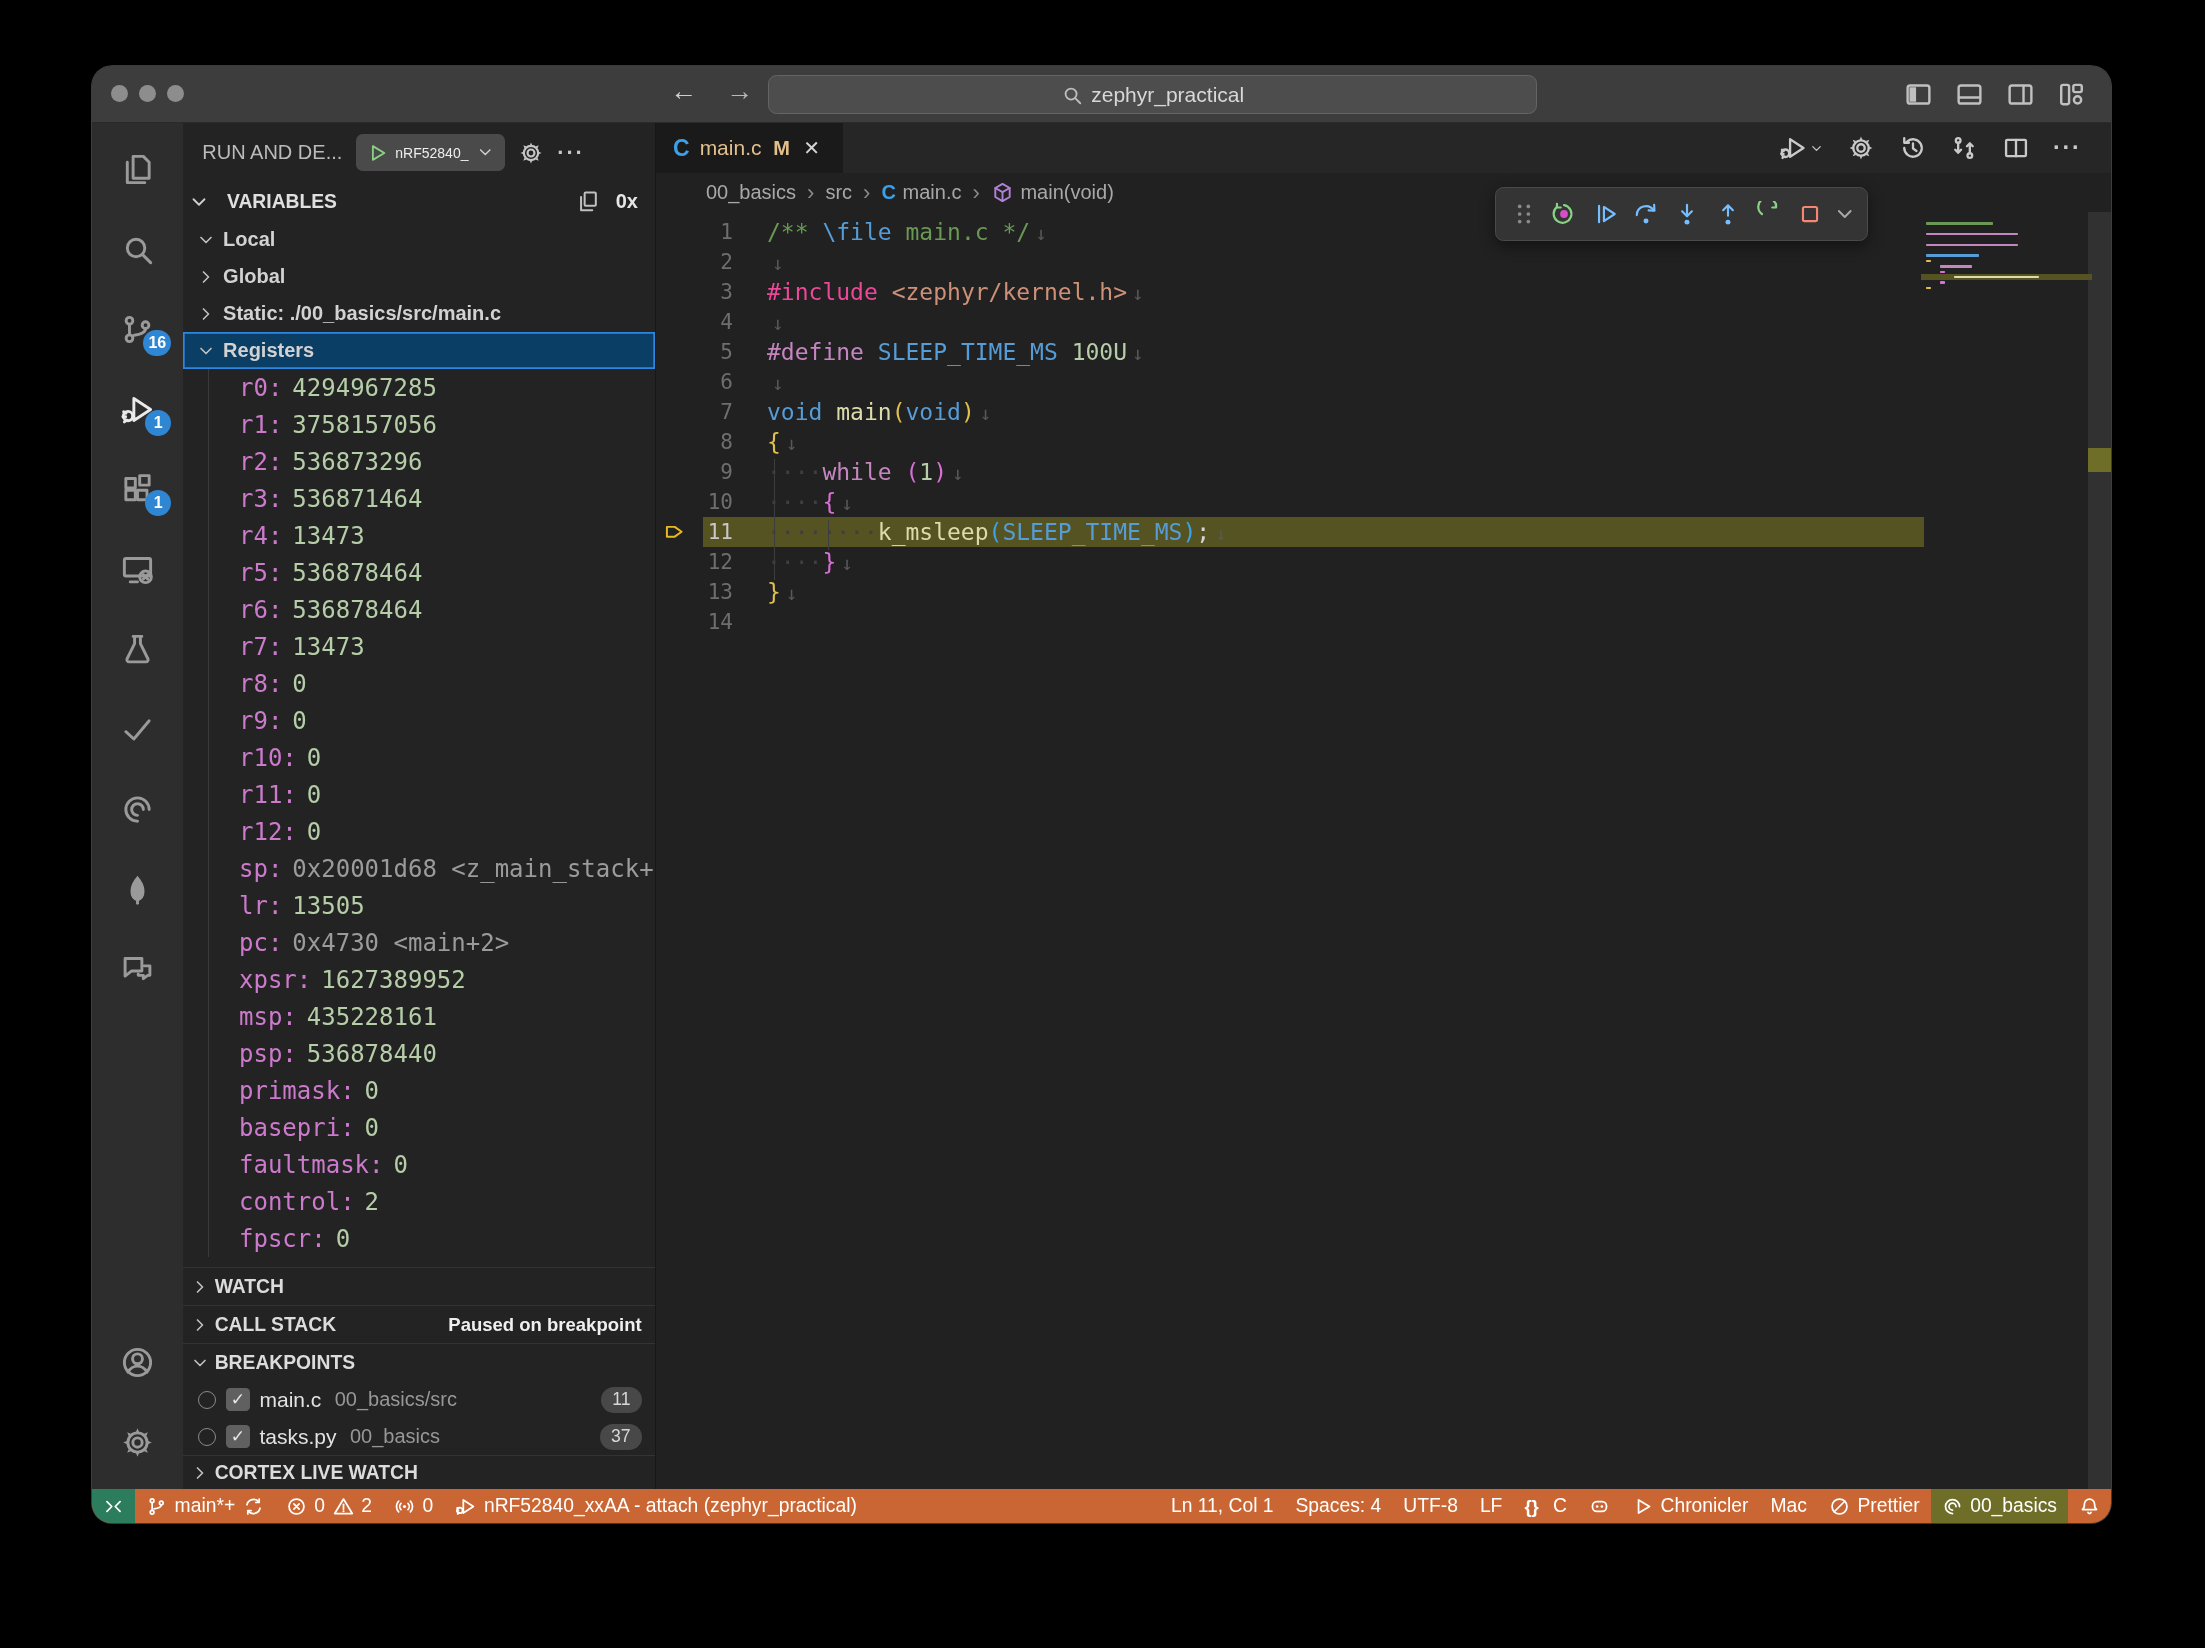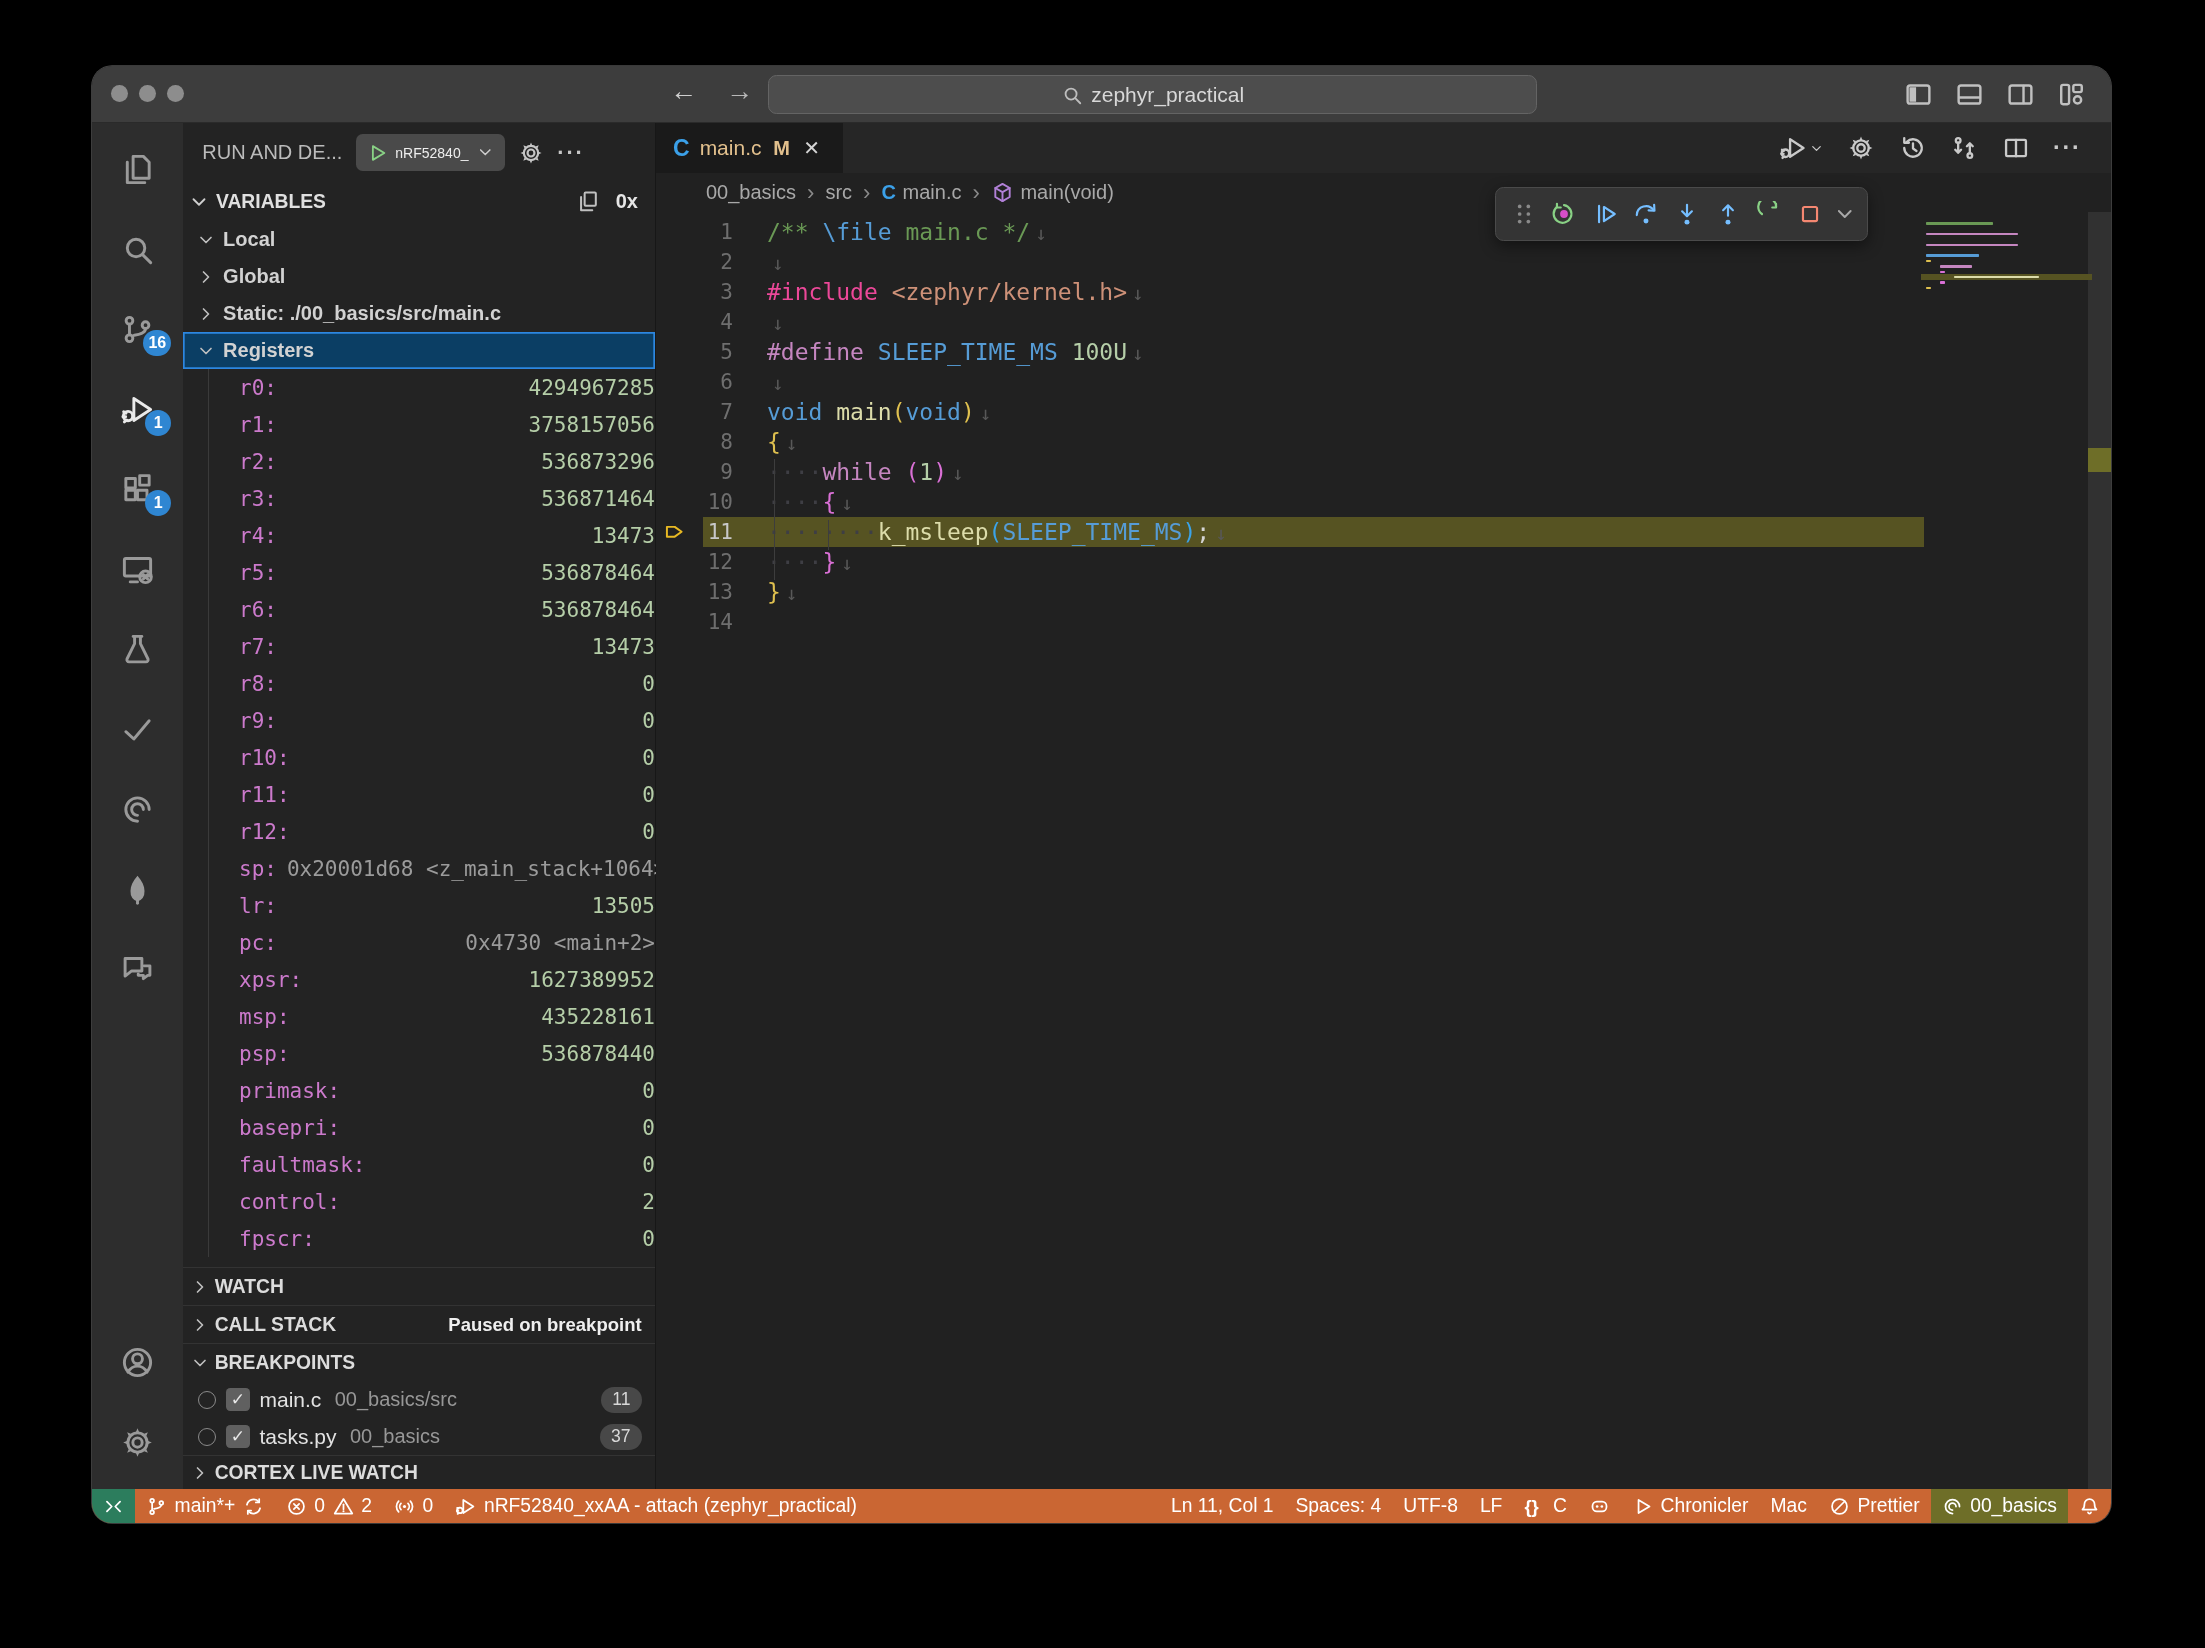--- a/index.html
+++ b/index.html
@@ -37,33 +37,33 @@
   
   .sidebar{width:472px;background:#232323;flex:0 0 auto;display:flex;flex-direction:column;position:relative;border-right:0.8px solid #171717;}
   .sb-toolbar{height:59px;flex:0 0 auto;display:flex;align-items:center;padding:0 13.4px 0 19.3px;gap:13.4px;}
   .sb-title{font-size:20px;color:#bbb;white-space:nowrap;}
   .launch{height:37px;background:#4a4a4a;border-radius:6.7px;display:flex;align-items:center;padding:0 10px;gap:7.6px;
           color:#eee;font-size:14px;cursor:pointer;}
   .launch .play{width:22px;height:22px;color:#89d185;}
   .launch .chev{width:18.5px;height:18.5px;color:#ccc;}
   .sb-toolbar .tool{width:26px;height:26px;color:#c6c6c6;cursor:pointer;}
   .sb-toolbar .txt-ic{font-size:22px;color:#c6c6c6;}
-  .vars-header{height:39px;flex:0 0 auto;display:flex;align-items:center;padding:0 17px 0 5px;gap:6px;
+  .vars-header{height:39px;flex:0 0 auto;display:flex;align-items:center;padding:0 17px 0 5px;gap:17px;
                font-weight:700;font-size:19.3px;color:#e0e0e0;}
   .vars-header .chev{width:22px;height:22px;color:#cfcfcf;}
   .vh-actions{margin-left:auto;display:flex;align-items:center;gap:15px;}
   .vh-actions .ic{width:24.4px;height:24.4px;color:#c0c0c0;}
   .hex{font-weight:700;font-size:20px;color:#e6e6e6;}
   .tree{flex:0 0 auto;}
   .tree-row{height:37px;display:flex;align-items:center;padding-left:13.4px;gap:6.7px;font-weight:700;font-size:20px;color:#d2d2d2;cursor:pointer;box-sizing:border-box;}
   .tree-row .chev{width:20px;height:20px;color:#c0c0c0;flex:none;}
   .tree-row.selected{background:#0b3e64;box-shadow:inset 0 0 0 1.7px #2d87e0;}
   .registers{position:relative;}
   .registers:before{content:'';position:absolute;left:25px;top:0;bottom:0;width:0.8px;background:#3a3a3a;}
-  .reg-row{height:37px;display:flex;align-items:center;padding-left:56px;font-family:"DejaVu Sans Mono",monospace;font-size:21px;justify-content:space-between;}
+  .reg-row{height:37px;display:flex;align-items:center;padding-left:56px;font-family:"DejaVu Sans Mono",monospace;font-size:24px;}
   .reg-name{color:#cc7acc;}
   .reg-val{color:#b5cea8;margin-left:10px;white-space:pre;}
   .reg-val.muted{color:#9b9b9b;}
   .sb-bottom{position:absolute;left:0;right:0;bottom:0;background:#232323;}
   .sec{height:38px;border-top:0.8px solid #333;display:flex;align-items:center;padding:0 13.4px 0 6.7px;gap:5px;
        font-weight:700;font-size:19.3px;color:#dcdcdc;cursor:pointer;box-sizing:border-box;}
   .sec .chev{width:20px;height:20px;color:#c0c0c0;flex:none;}
   .sec-status{margin-left:auto;font-size:18.5px;color:#efefef;}
   .bp-row{height:37px;display:flex;align-items:center;padding:0 13.4px 0 15px;gap:10px;cursor:pointer;}
   .bp-circle{width:16px;height:16px;border:1.7px solid #8a8a8a;border-radius:50%;flex:none;}

